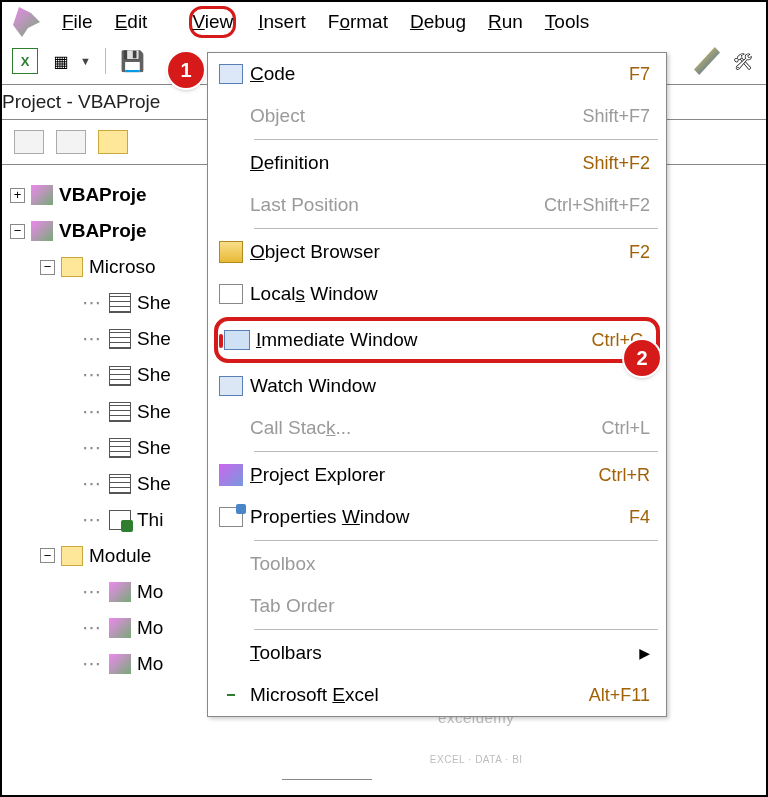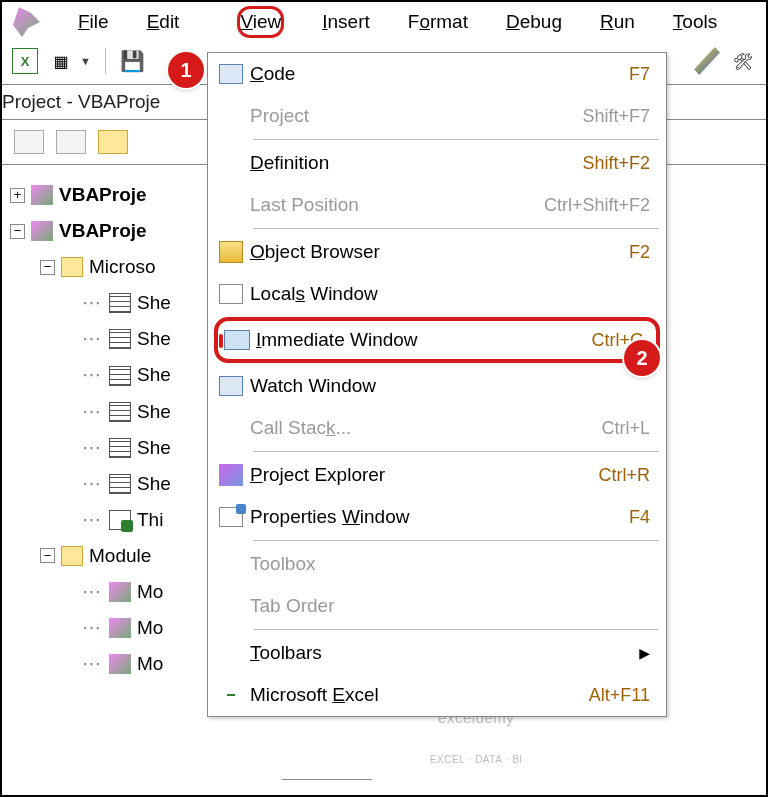--- a/index.html
+++ b/index.html
@@ -13,21 +13,21 @@
   overflow: hidden;
   position: relative;
   border: 2px solid #000;
 }
 
 
 .menubar {
   display: flex;
   align-items: center;
   padding: 4px 8px;
-  gap: 38px;
+  gap: 22px;
   background: #fff;
 }
 .menubar .app-icon {
   width: 30px; height: 30px;
   background: linear-gradient(135deg,#e8e,#7a7);
   clip-path: polygon(30% 0,70% 20%,100% 50%,60% 70%,40% 100%,10% 60%);
 }
 .menu-item { cursor: default; }
 .menu-item u { text-decoration: underline; }
 .menu-item.active {
@@ -268,21 +268,21 @@
 <div class="dropdown" id="dd">
     <div class="dd-row">
       <span class="mi-icon">
         <span class="ic-code"></span>
       </span>
       <span class="mi-label"><u>C</u>ode</span>
       <span class="mi-short">F7</span>
     </div>
     <div class="dd-row disabled">
       <span class="mi-icon"></span>
-      <span class="mi-label">Project</span>
+      <span class="mi-label">Object</span>
       <span class="mi-short">Shift+F7</span>
     </div>
     <div class="dd-sep"></div>
     <div class="dd-row">
       <span class="mi-icon">
         <span class="ic-def"></span>
       </span>
       <span class="mi-label"><u>D</u>efinition</span>
       <span class="mi-short">Shift+F2</span>
     </div>

